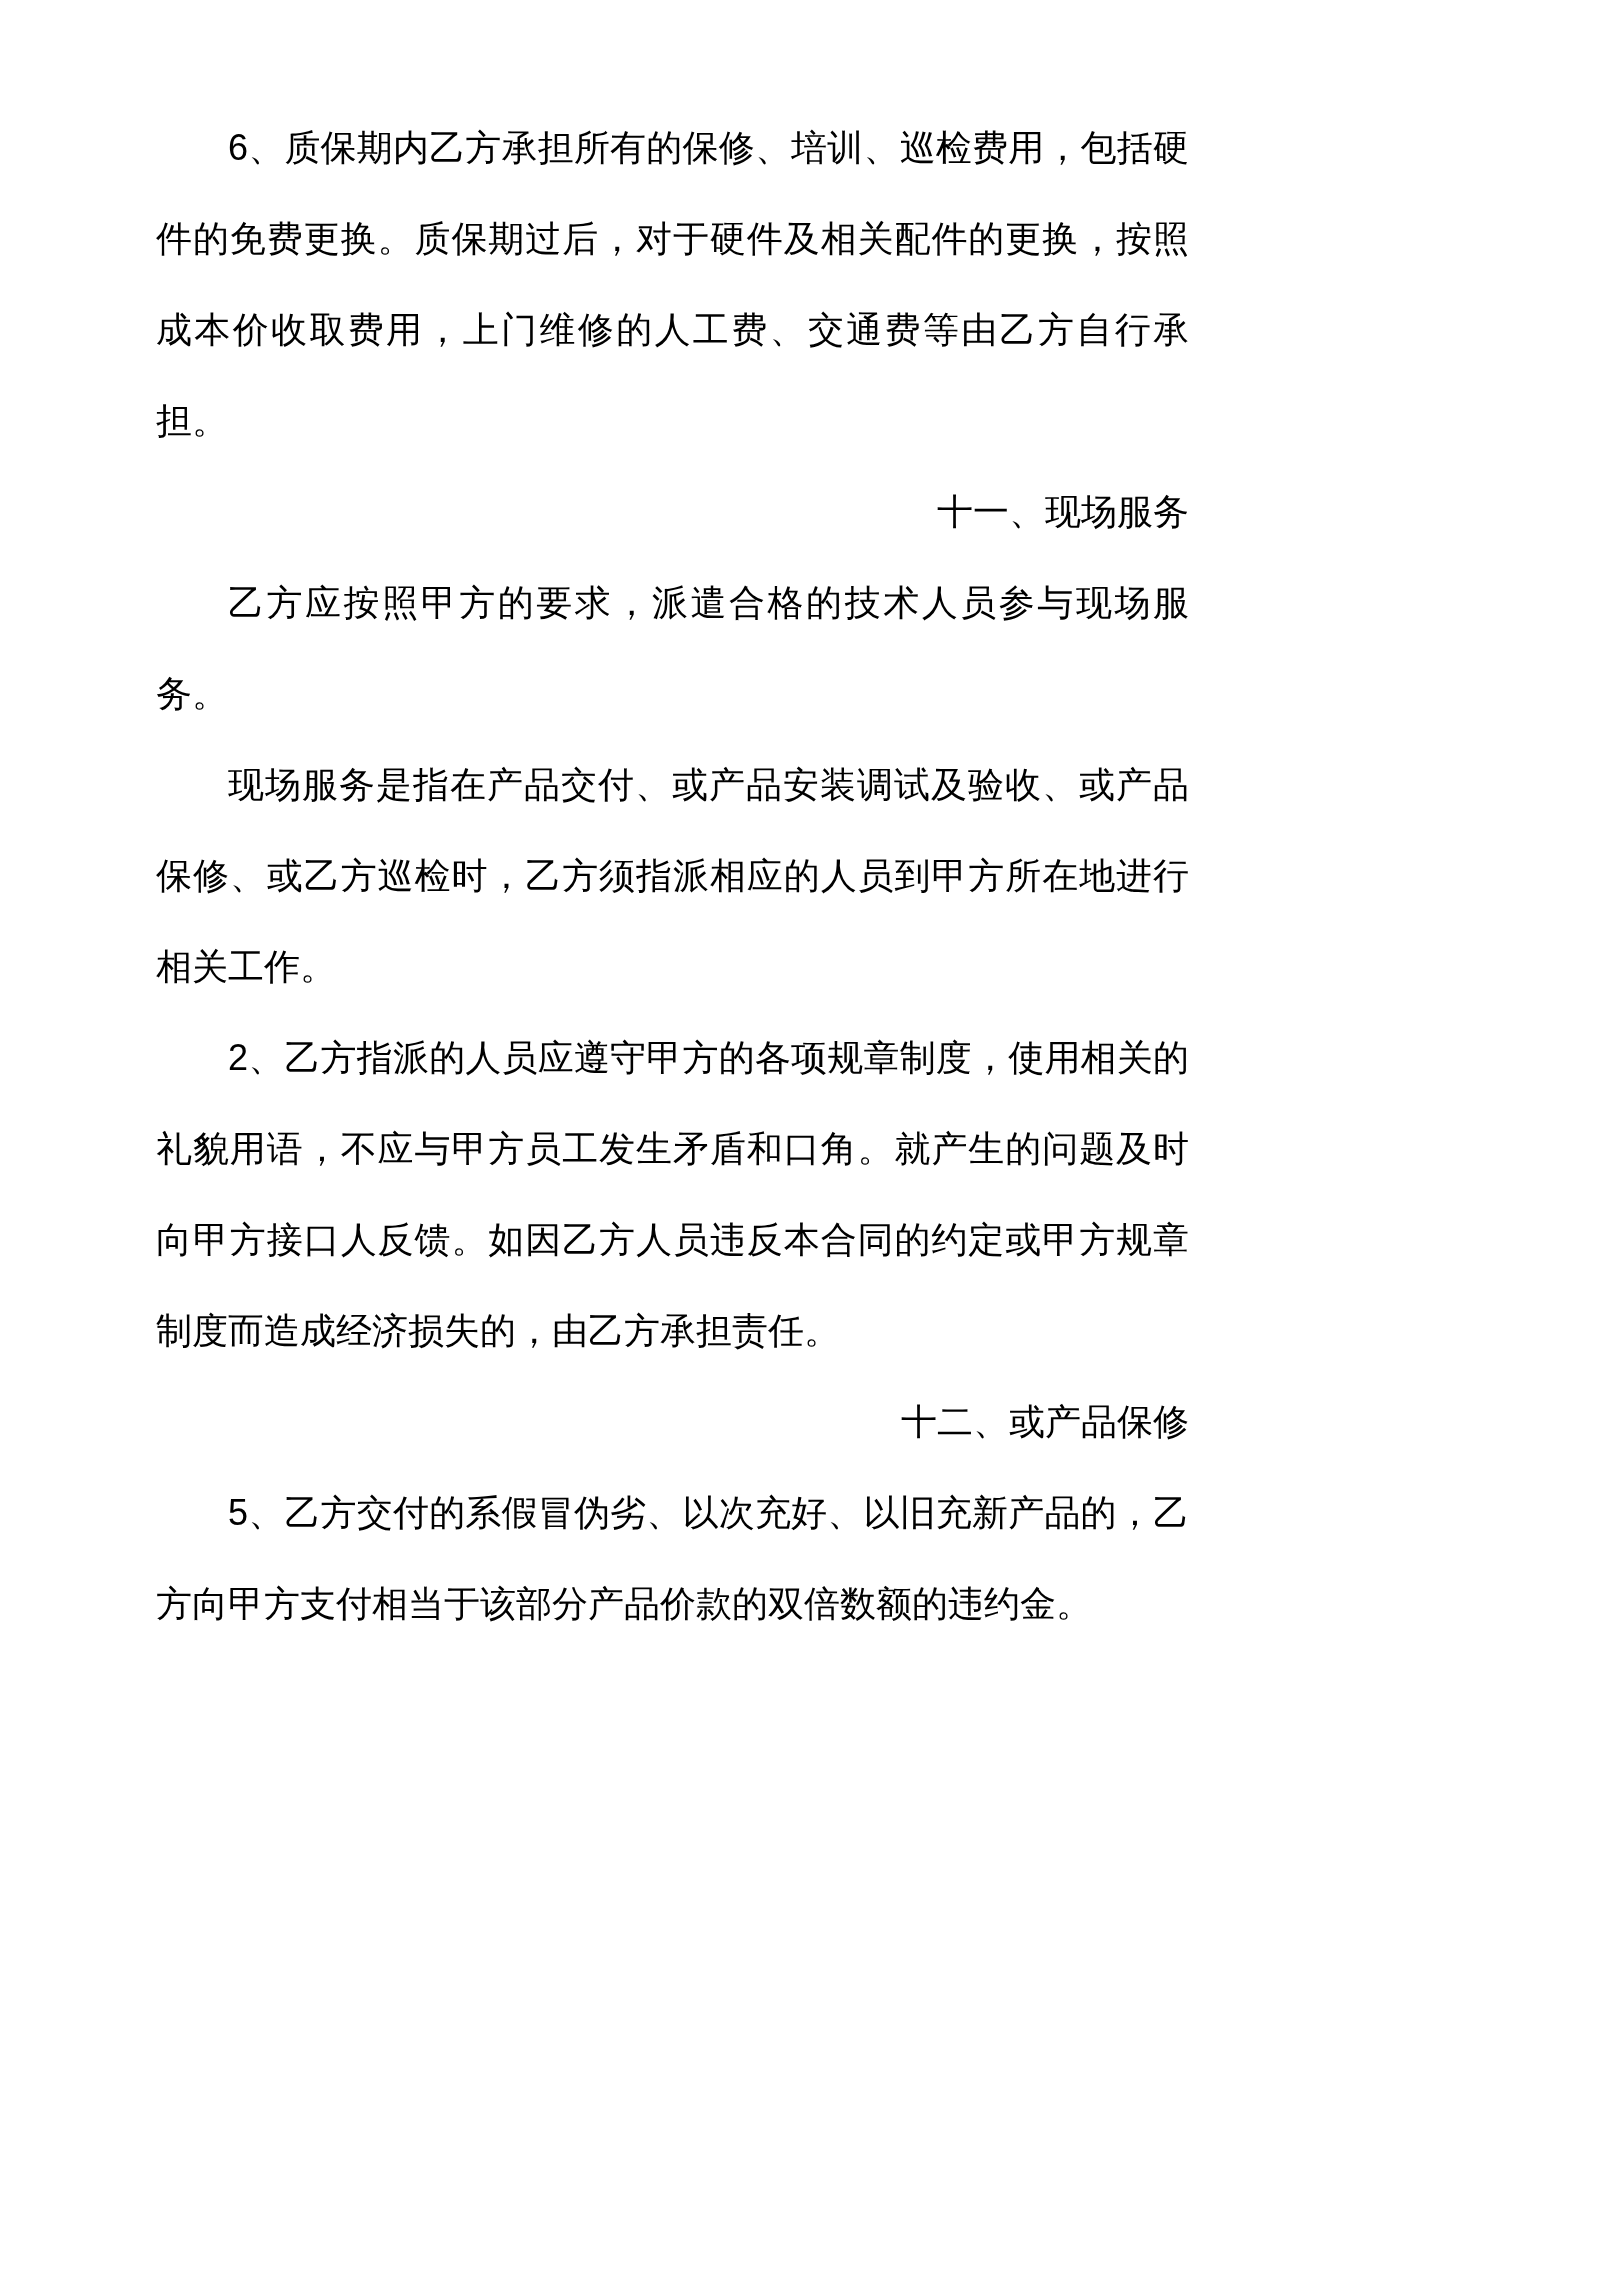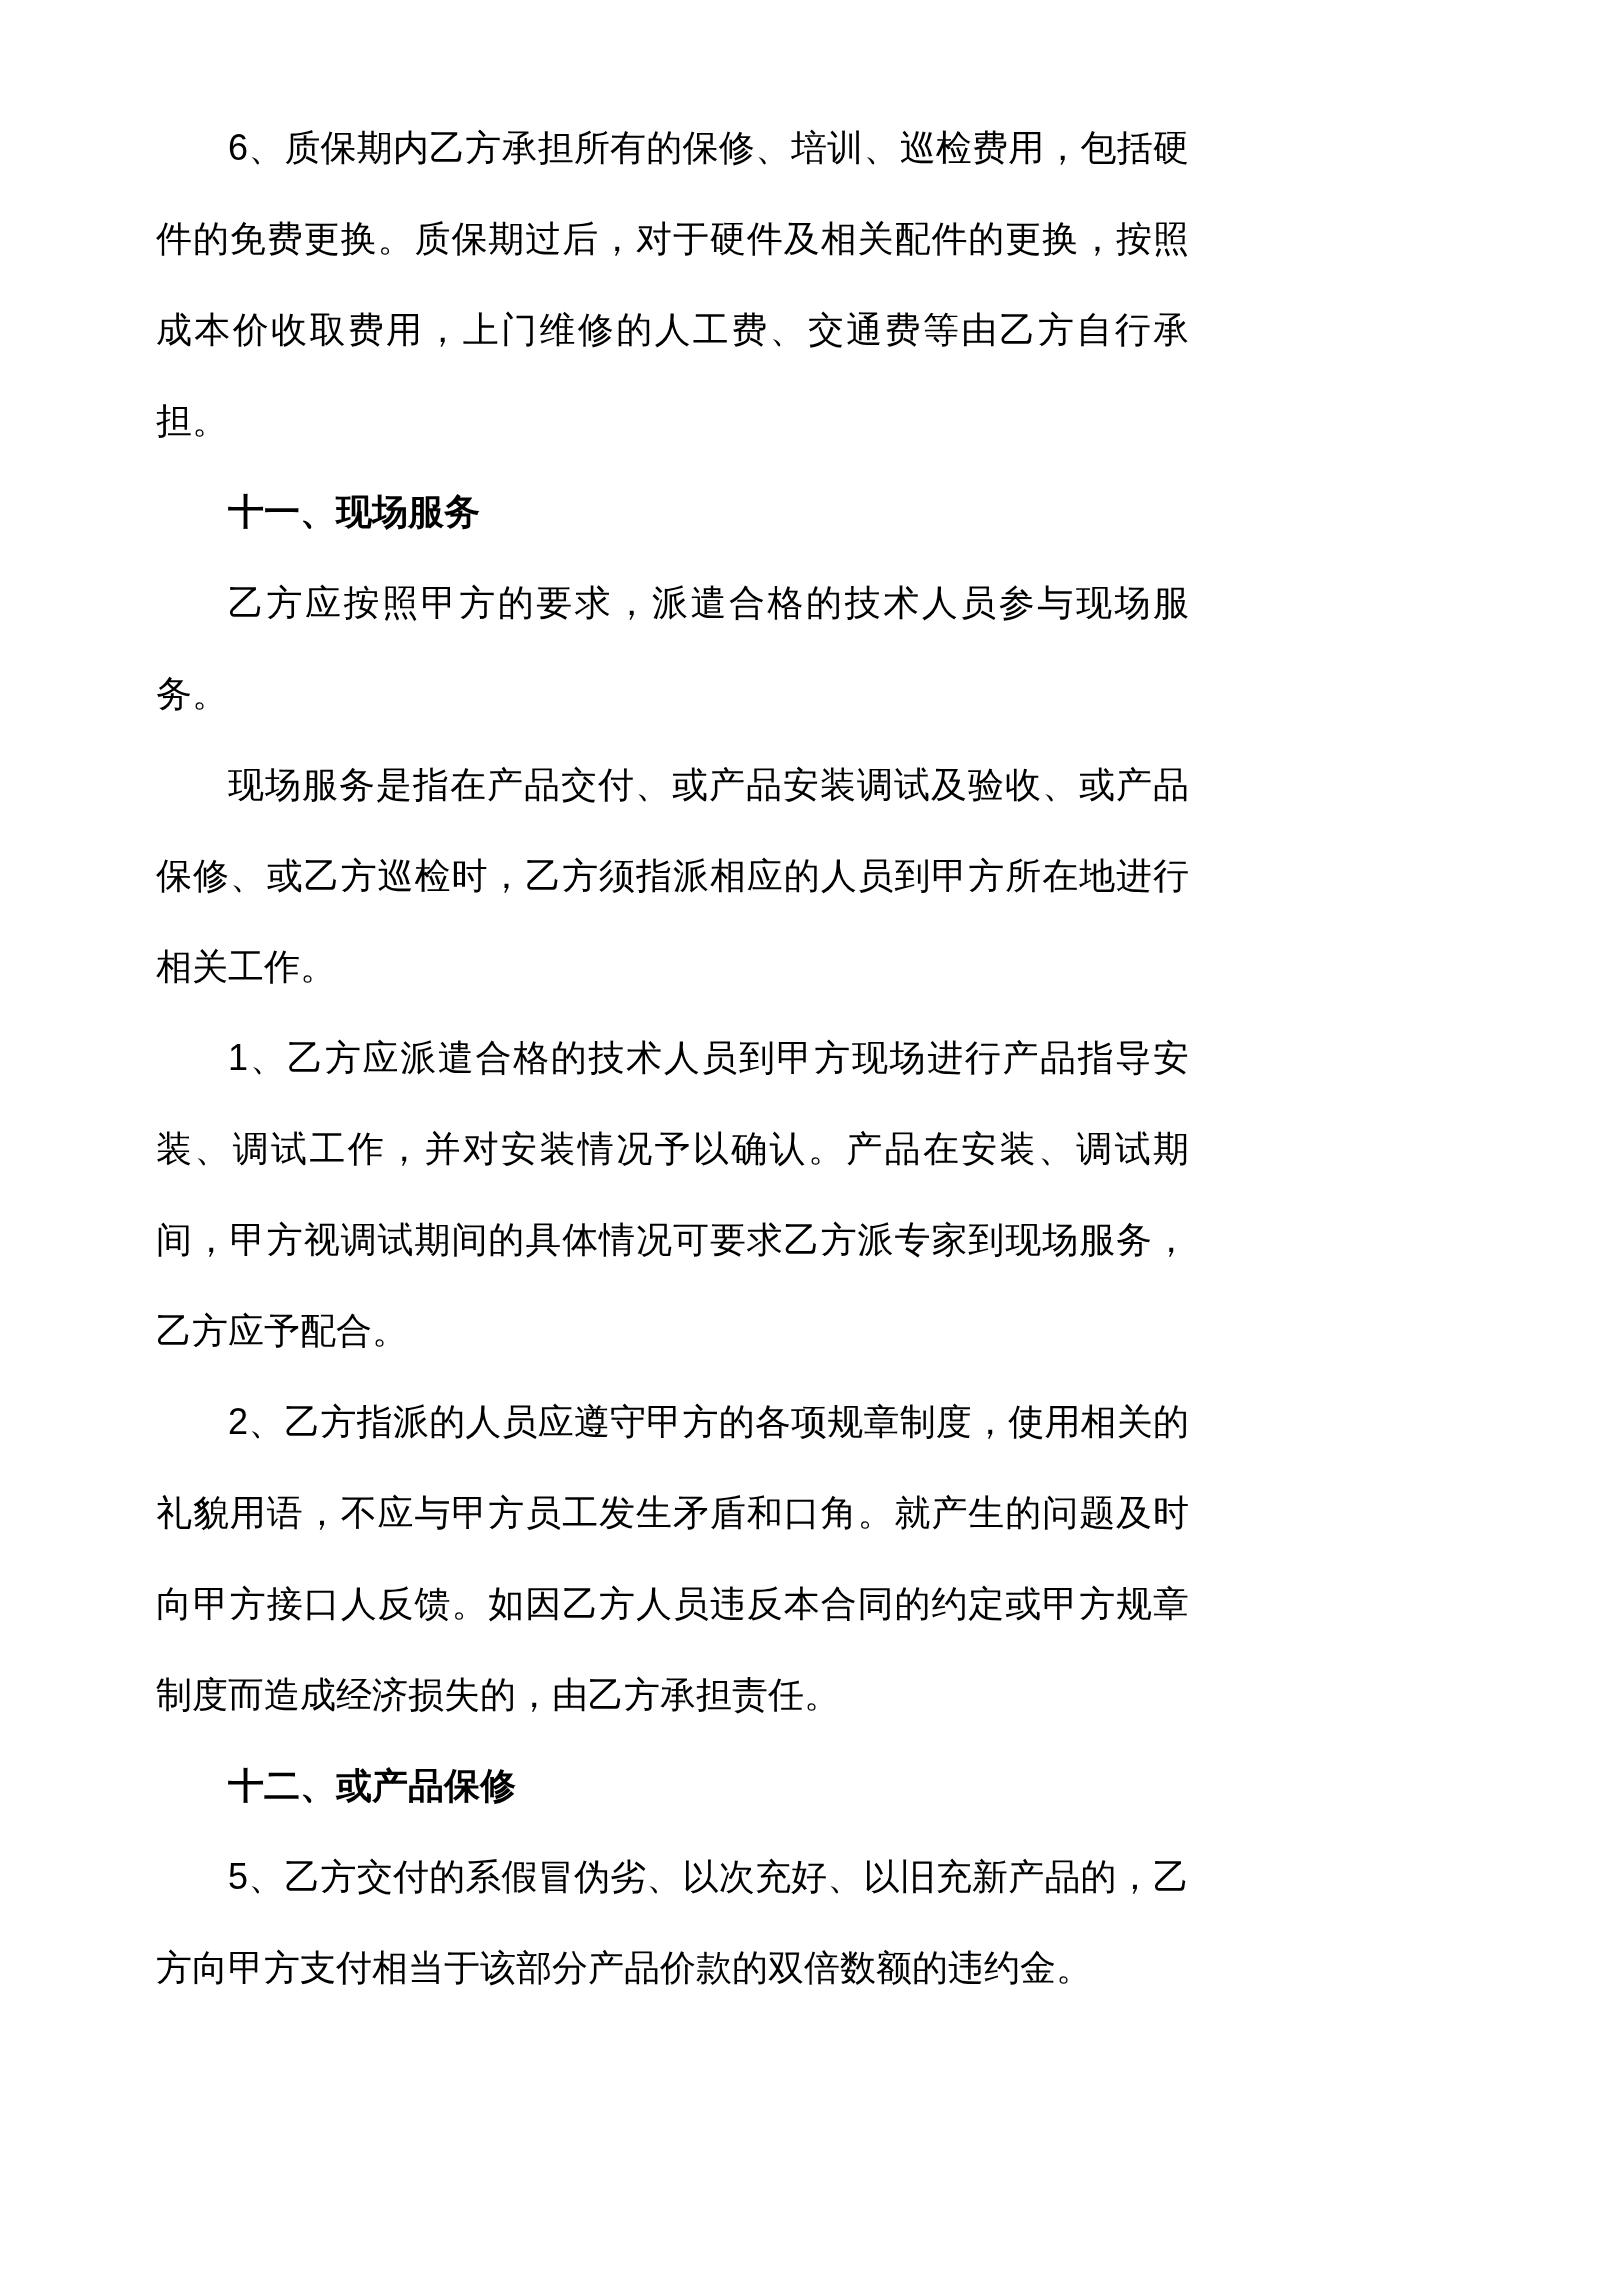--- a/index.html
+++ b/index.html
@@ -20,30 +20,29 @@
     overflow: hidden;
   }
   .page p {
     margin: 0;
     line-height: 91px;
     text-indent: 2em;
     text-align: justify;
     word-break: break-all;
   }
   .page p.heading {
-    font-weight: 700;
-    text-align: left;
+    font-weight: 400;
+    text-align: right;
   }
 </style>
 </head>
 <body>
 
 <div class="page">
   <p class="body">6、质保期内乙方承担所有的保修、培训、巡检费用，包括硬件的免费更换。质保期过后，对于硬件及相关配件的更换，按照成本价收取费用，上门维修的人工费、交通费等由乙方自行承担。</p>
   <p class="heading">十一、现场服务</p>
   <p class="body">乙方应按照甲方的要求，派遣合格的技术人员参与现场服务。</p>
   <p class="body">现场服务是指在产品交付、或产品安装调试及验收、或产品保修、或乙方巡检时，乙方须指派相应的人员到甲方所在地进行相关工作。</p>
-  <p class="body">1、乙方应派遣合格的技术人员到甲方现场进行产品指导安装、调试工作，并对安装情况予以确认。产品在安装、调试期间，甲方视调试期间的具体情况可要求乙方派专家到现场服务，乙方应予配合。</p>
   <p class="body">2、乙方指派的人员应遵守甲方的各项规章制度，使用相关的礼貌用语，不应与甲方员工发生矛盾和口角。就产生的问题及时向甲方接口人反馈。如因乙方人员违反本合同的约定或甲方规章制度而造成经济损失的，由乙方承担责任。</p>
   <p class="heading">十二、或产品保修</p>
   <p class="body">5、乙方交付的系假冒伪劣、以次充好、以旧充新产品的，乙方向甲方支付相当于该部分产品价款的双倍数额的违约金。</p>
 </div>
 
 
 </body></html>

